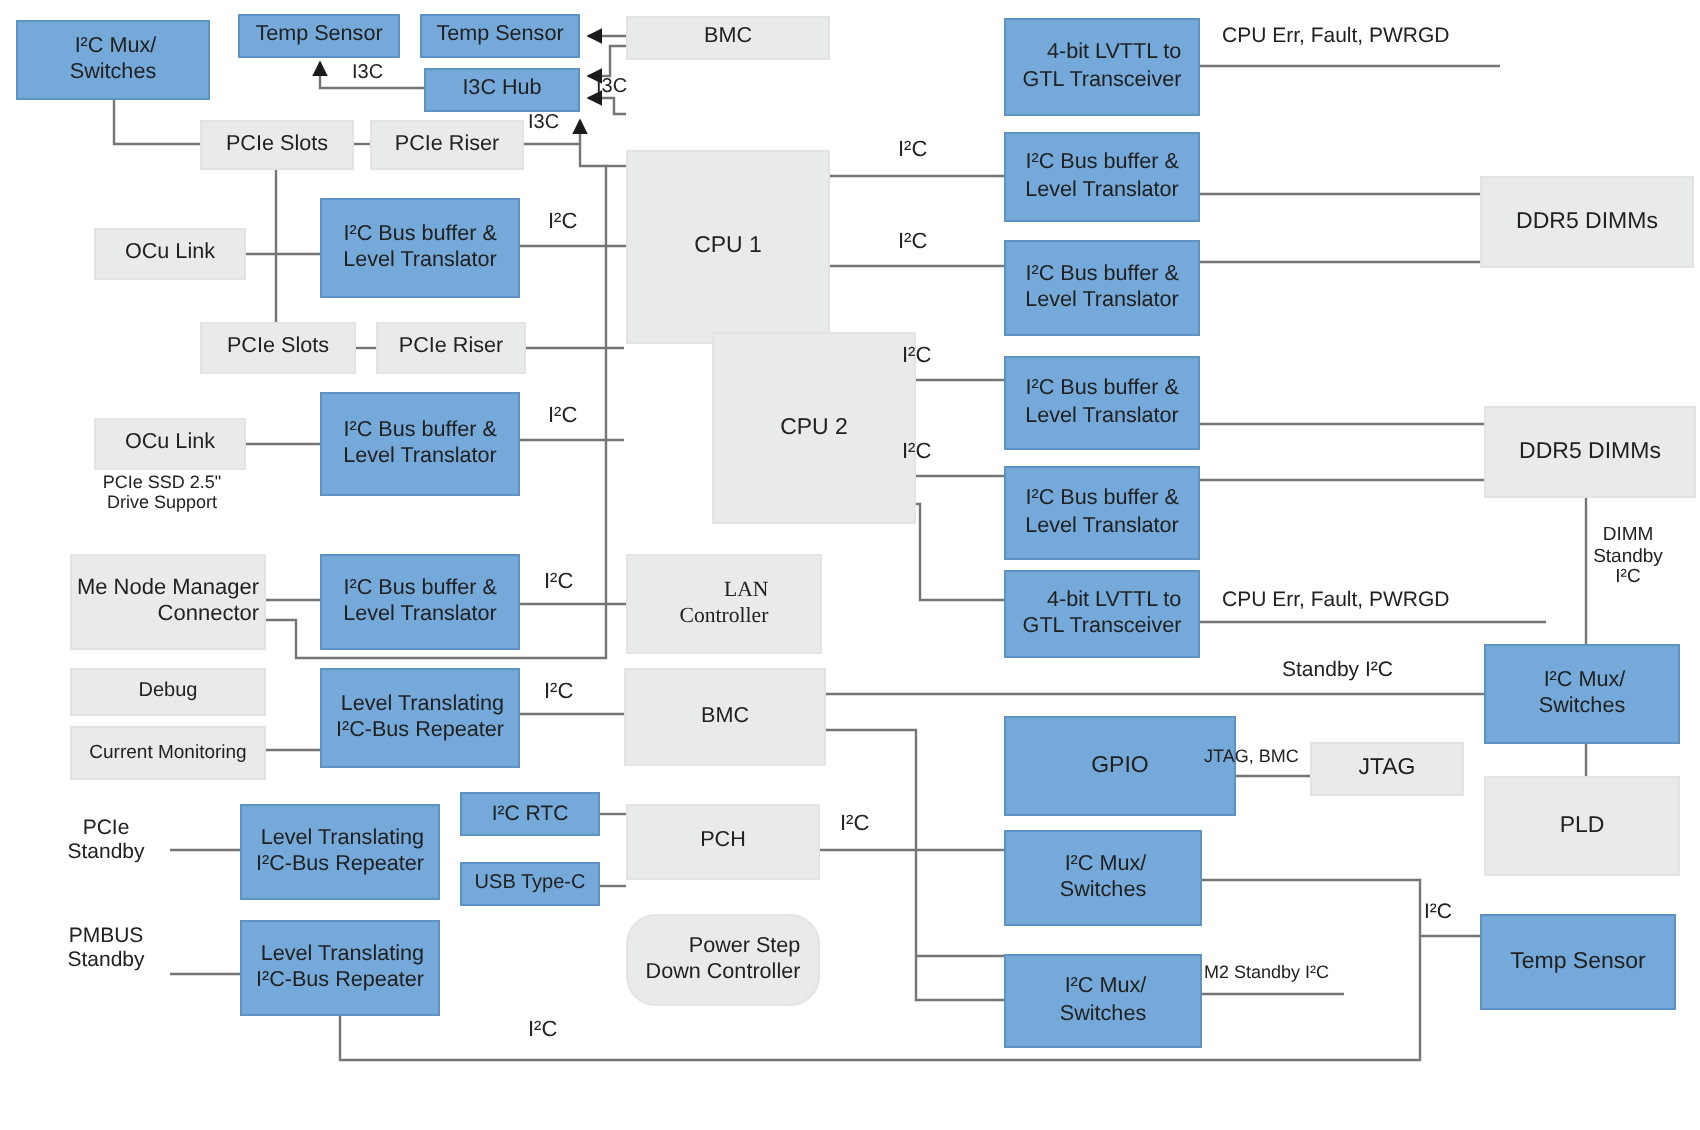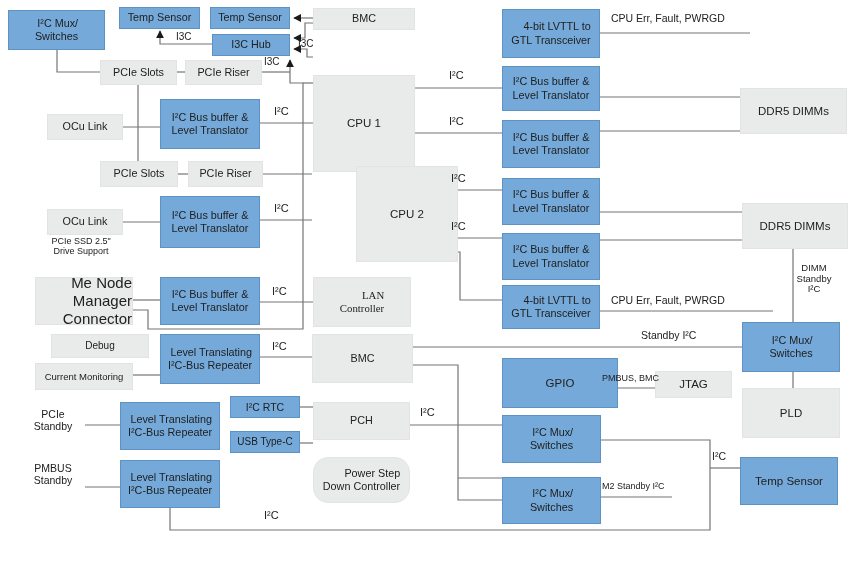--- a/index.html
+++ b/index.html
@@ -103,27 +103,27 @@
       <div class="box non" style="left: 47px; top: 114px; width: 76px; height: 26px;">OCu Link</div>
       <div class="box nxp" style="left: 160px; top: 99px; width: 100px; height: 50px;">I²C Bus buffer &amp;
 Level Translator</div>
       <div class="box non" style="left: 313px; top: 55px; width: 102px; height: 97px; font-size: 11.5px; margin-top: 20px;">CPU 1</div>
       <div class="box non" style="left: 100px; top: 161px; width: 78px; height: 26px;">PCIe Slots</div>
       <div class="box non" style="left: 188px; top: 161px; width: 75px; height: 26px;">PCIe Riser</div>
       <div class="box non" style="left: 47px; top: 209px; width: 76px; height: 26px;">OCu Link</div>
       <div class="box nxp" style="left: 160px; top: 196px; width: 100px; height: 52px;">I²C Bus buffer &amp;
 Level Translator</div>
       <div class="box non" style="left: 312px; top: 166px; width: 102px; height: 96px; font-size: 11.5px; margin-left: 44px;">CPU 2</div>
-      <div class="box non" style="left: 35px; top: 277px; width: 98px; height: 48px; font-size: 15px;">Me Node Manager
+      <div class="box non" style="left: 35px; top: 277px; width: 98px; height: 48px; font-size: 11px;">Me Node Manager
 Connector</div>
       <div class="box nxp" style="left: 160px; top: 277px; width: 100px; height: 48px;">I²C Bus buffer &amp;
 Level Translator</div>
       <div class="box non" style="left: 313px; top: 277px; width: 98px; height: 50px; font-family: Liberation Serif, serif;">LAN
 Controller</div>
-      <div class="box non" style="left: 35px; top: 334px; width: 98px; height: 24px; font-size: 10px; margin-left: 16px;">Debug</div>
+      <div class="box non" style="left: 35px; top: 334px; width: 98px; height: 24px; font-size: 10px;">Debug</div>
       <div class="box non" style="left: 35px; top: 363px; width: 98px; height: 27px; font-size: 9.5px;">Current Monitoring</div>
       <div class="box nxp" style="left: 160px; top: 334px; width: 100px; height: 50px;">Level Translating
 I²C-Bus Repeater</div>
       <div class="box non" style="left: 312px; top: 334px; width: 101px; height: 49px;">BMC</div>
       <div class="box nxp" style="left: 230px; top: 396px; width: 70px; height: 22px; font-size: 10.5px;">I²C RTC</div>
       <div class="box nxp" style="left: 230px; top: 431px; width: 70px; height: 22px; font-size: 10px;">USB Type-C</div>
       <div class="box non" style="left: 313px; top: 402px; width: 97px; height: 38px;">PCH</div>
       <div class="box nxp" style="left: 120px; top: 402px; width: 100px; height: 48px;">Level Translating
 I²C-Bus Repeater</div>
       <div class="box nxp" style="left: 120px; top: 460px; width: 100px; height: 48px;">Level Translating
@@ -166,21 +166,21 @@
       <div class="flabel" style="left: 274px; top: 105px; font-size: 11px;">I²C</div>
       <div class="flabel" style="left: 274px; top: 202px; font-size: 11px;">I²C</div>
       <div class="flabel" style="left: 272px; top: 285px; font-size: 11px;">I²C</div>
       <div class="flabel" style="left: 272px; top: 340px; font-size: 11px;">I²C</div>
       <div class="flabel" style="left: 611px; top: 13px; font-size: 10.5px;">CPU Err, Fault, PWRGD</div>
       <div class="flabel" style="left: 611px; top: 295px; font-size: 10.5px;">CPU Err, Fault, PWRGD</div>
       <div class="flabel" style="left: 641px; top: 330px; font-size: 10.5px;">Standby I²C</div>
       <div class="flabel" style="left: 788px; top: 263px; font-size: 9.5px; width: 52px; text-align: center;">DIMM
 Standby
 I²C</div>
-      <div class="flabel" style="left: 602px; top: 373px; font-size: 9px;">PMBUS, BMC</div>
+      <div class="flabel" style="left: 602px; top: 373px; font-size: 9px;">JTAG, BMC</div>
       <div class="flabel" style="left: 602px; top: 481px; font-size: 9px;">M2 Standby I²C</div>
       <div class="flabel" style="left: 420px; top: 406px; font-size: 11px;">I²C</div>
       <div class="flabel" style="left: 712px; top: 451px; font-size: 10.5px;">I²C</div>
       <div class="flabel" style="left: 264px; top: 509px; font-size: 11px;">I²C</div>
       <div class="flabel" style="left: 38px; top: 236px; font-size: 9px; width: 86px; text-align: center;">PCIe SSD 2.5"
 Drive Support</div>
       <div class="flabel" style="left: 20px; top: 409px; font-size: 10.5px; width: 66px; text-align: center;">PCIe
 Standby</div>
       <div class="flabel" style="left: 18px; top: 463px; font-size: 10.5px; width: 70px; text-align: center;">PMBUS
 Standby</div>

